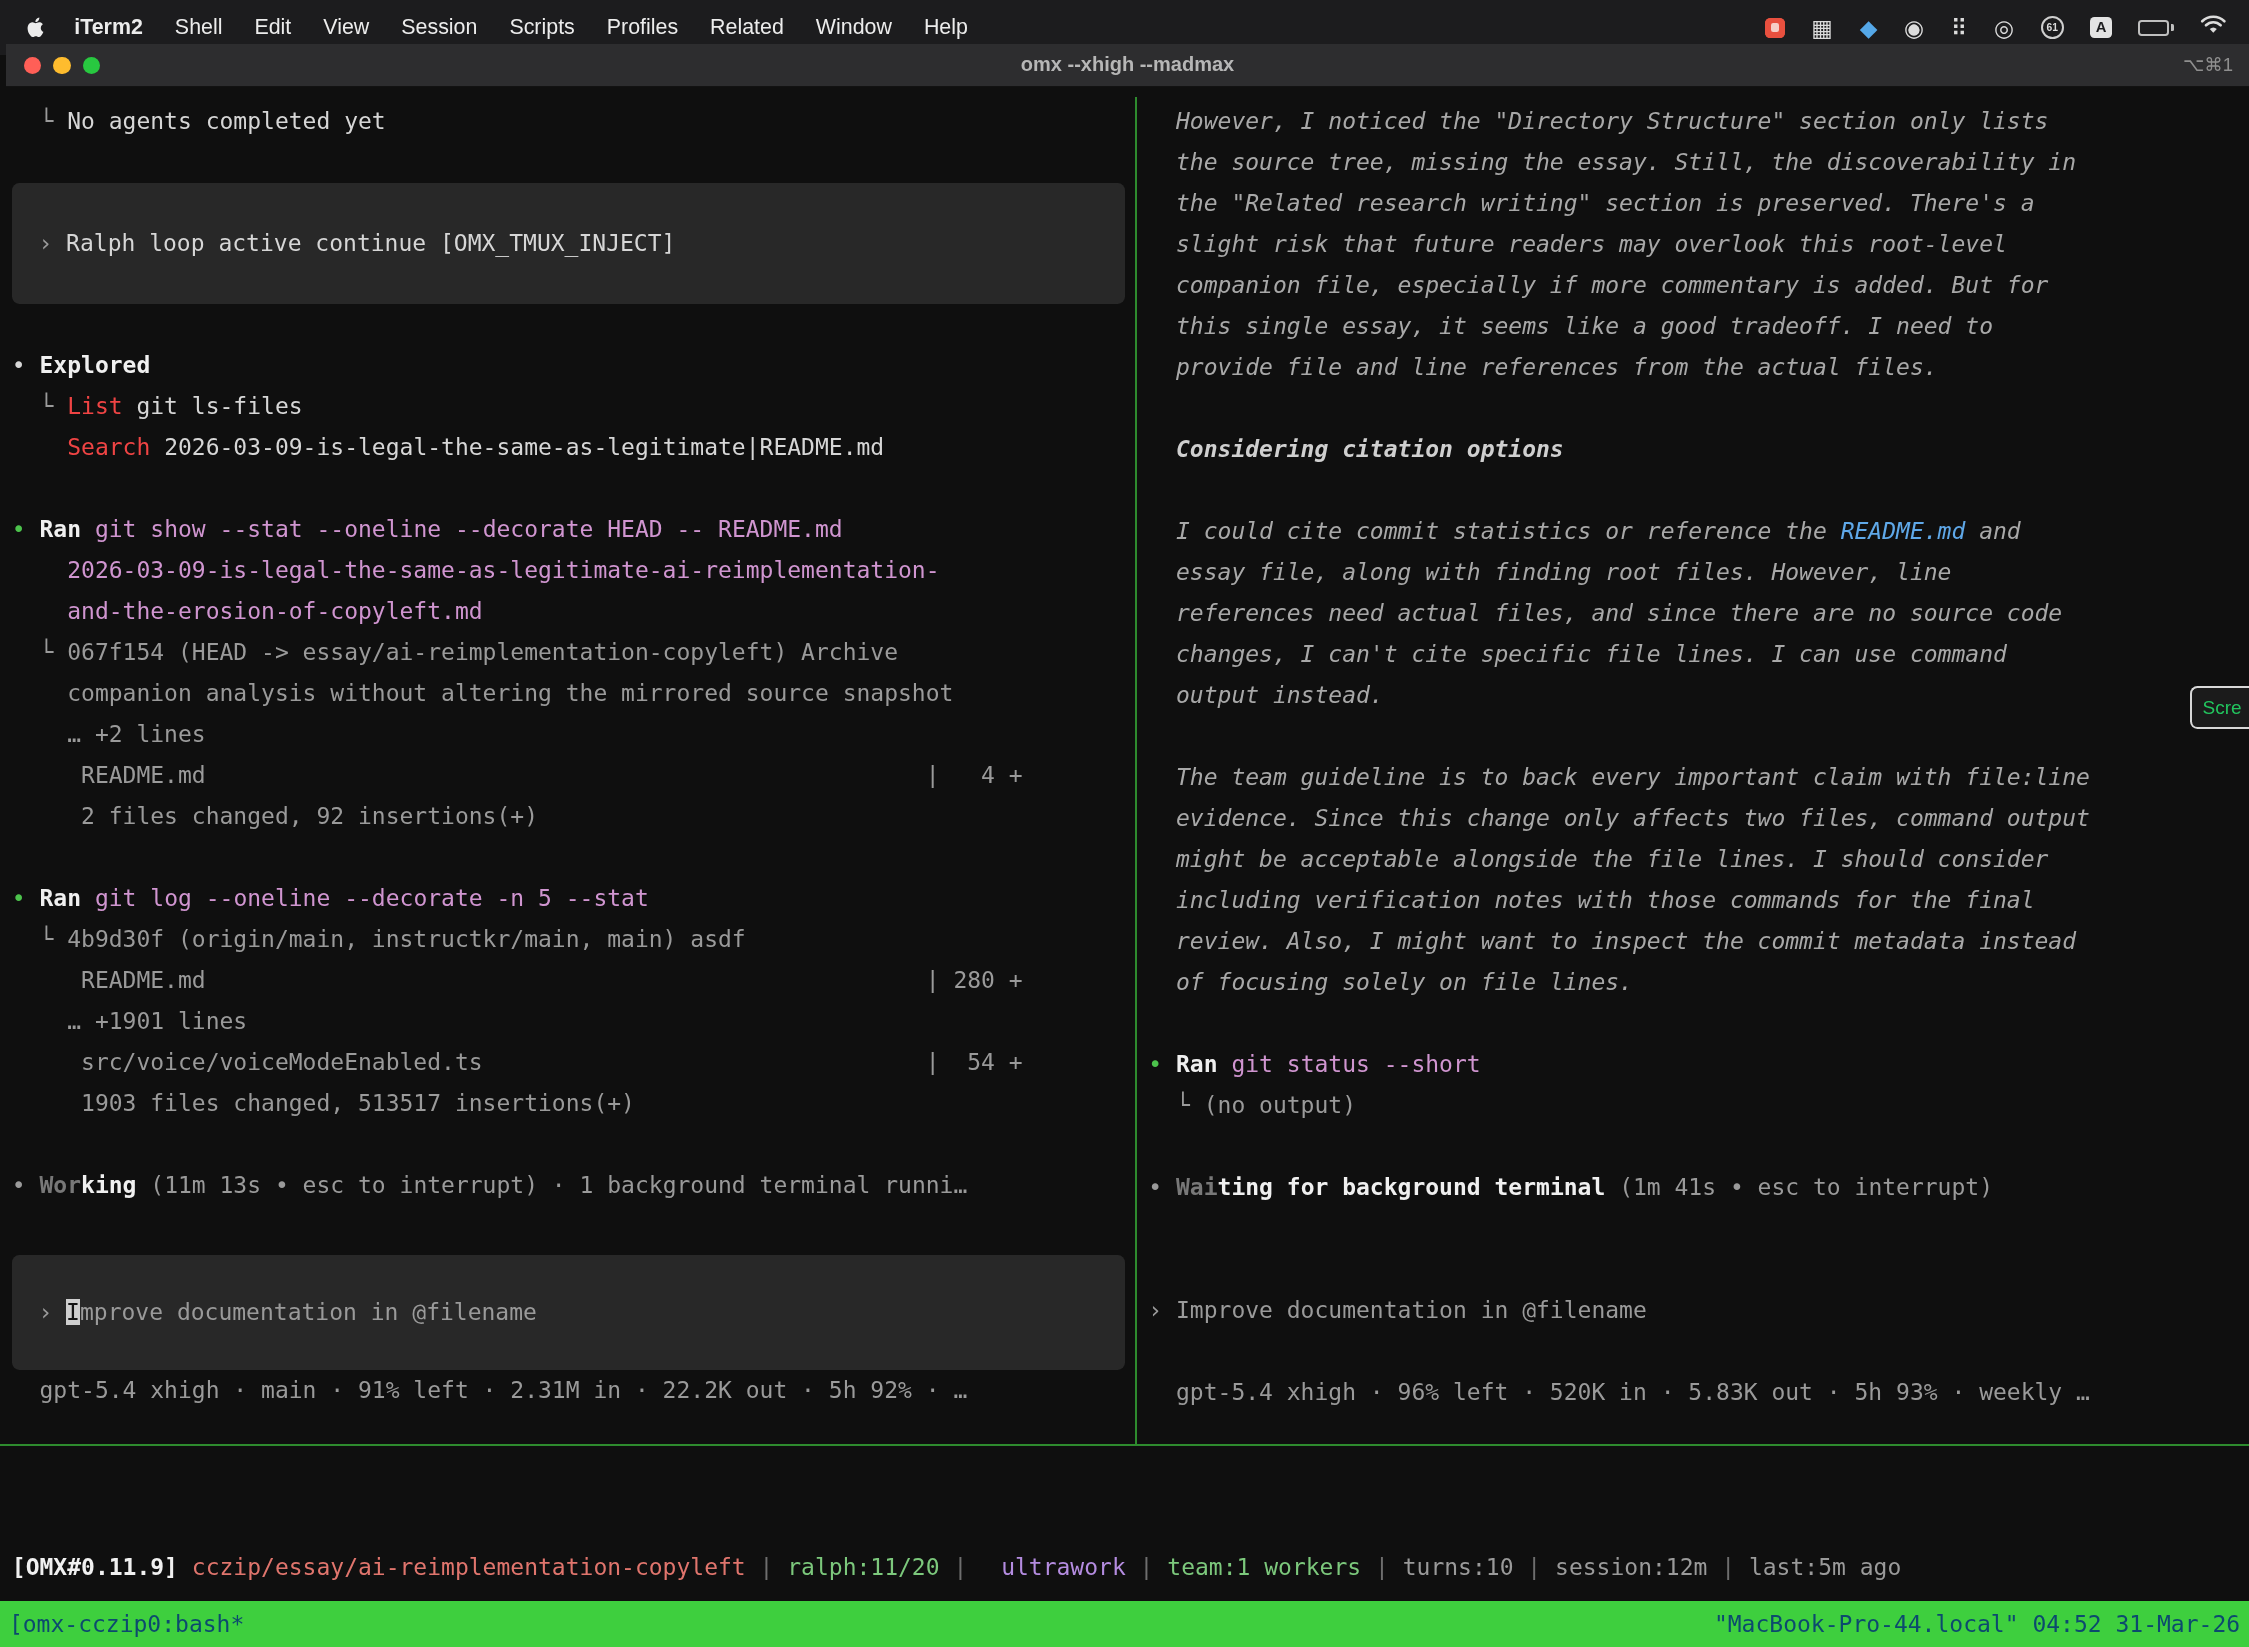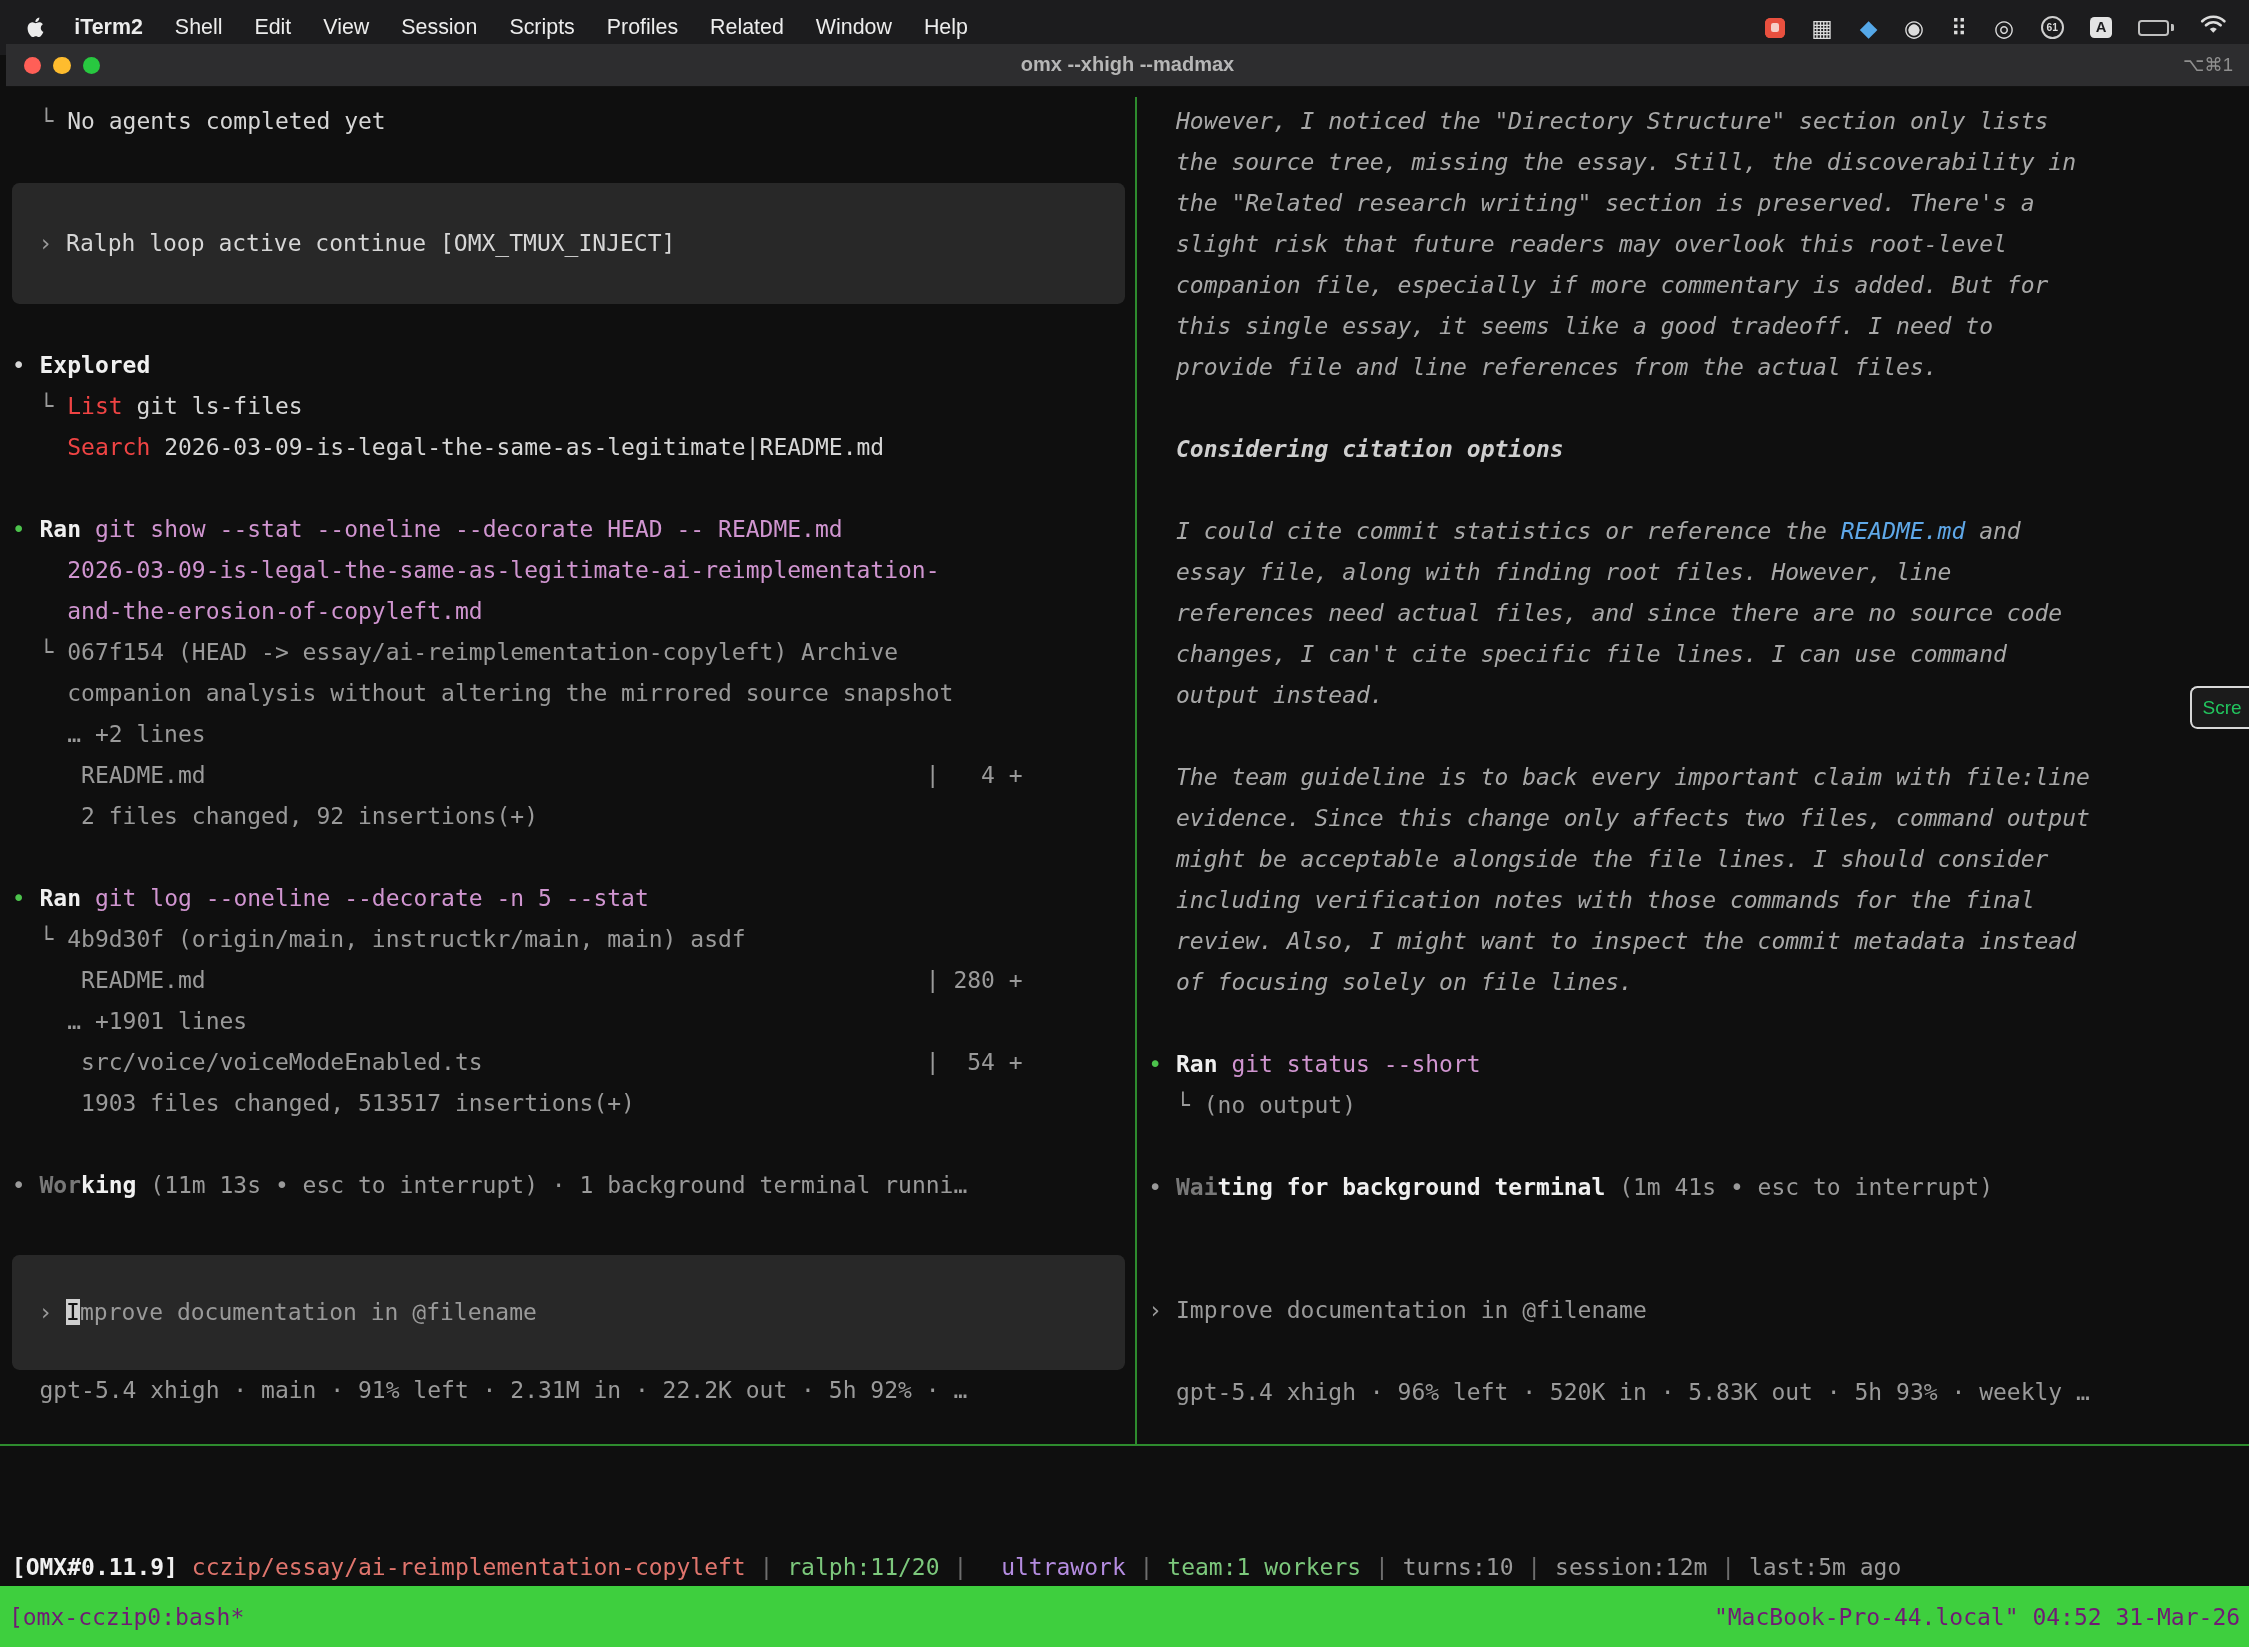--- a/index.html
+++ b/index.html
@@ -64,21 +64,21 @@
   .s-cur{background:#cfcfcf;color:#141414;}
   .s-salmon{color:#e0756d;}
   .s-green{color:#7cc87c;}
   .s-purple{color:#b48ce0;margin-left:20px;}
 
   
   .omx{position:absolute;top:1349px;left:0;right:0;height:146px;padding:19px 0 0 11.8px;
     font:23px "DejaVu Sans Mono",monospace;line-height:41px;white-space:pre;box-sizing:border-box;overflow:hidden;}
 
   
-  .tmuxbar{position:absolute;bottom:0;left:0;right:0;height:61px;background:#3ecf3e;color:#701a75;
+  .tmuxbar{position:absolute;bottom:0;left:0;right:0;height:46px;background:#3ecf3e;color:#0c4a6e;
     font:23px "DejaVu Sans Mono",monospace;display:flex;justify-content:space-between;align-items:center;
     padding:0 8.9px;white-space:pre;box-sizing:border-box;}
 
   
   .overlay{position:absolute;top:686px;right:0;height:43px;background:#1b1b1b;border:2.2px solid #d8d8d8;border-right:none;
     border-radius:7.4px 0 0 7.4px;color:#22c55e;font:19px "Liberation Sans",sans-serif;display:flex;align-items:center;
     padding:0 7.4px 0 10.3px;box-sizing:border-box;}
 </style>
 </head>
 <body>

